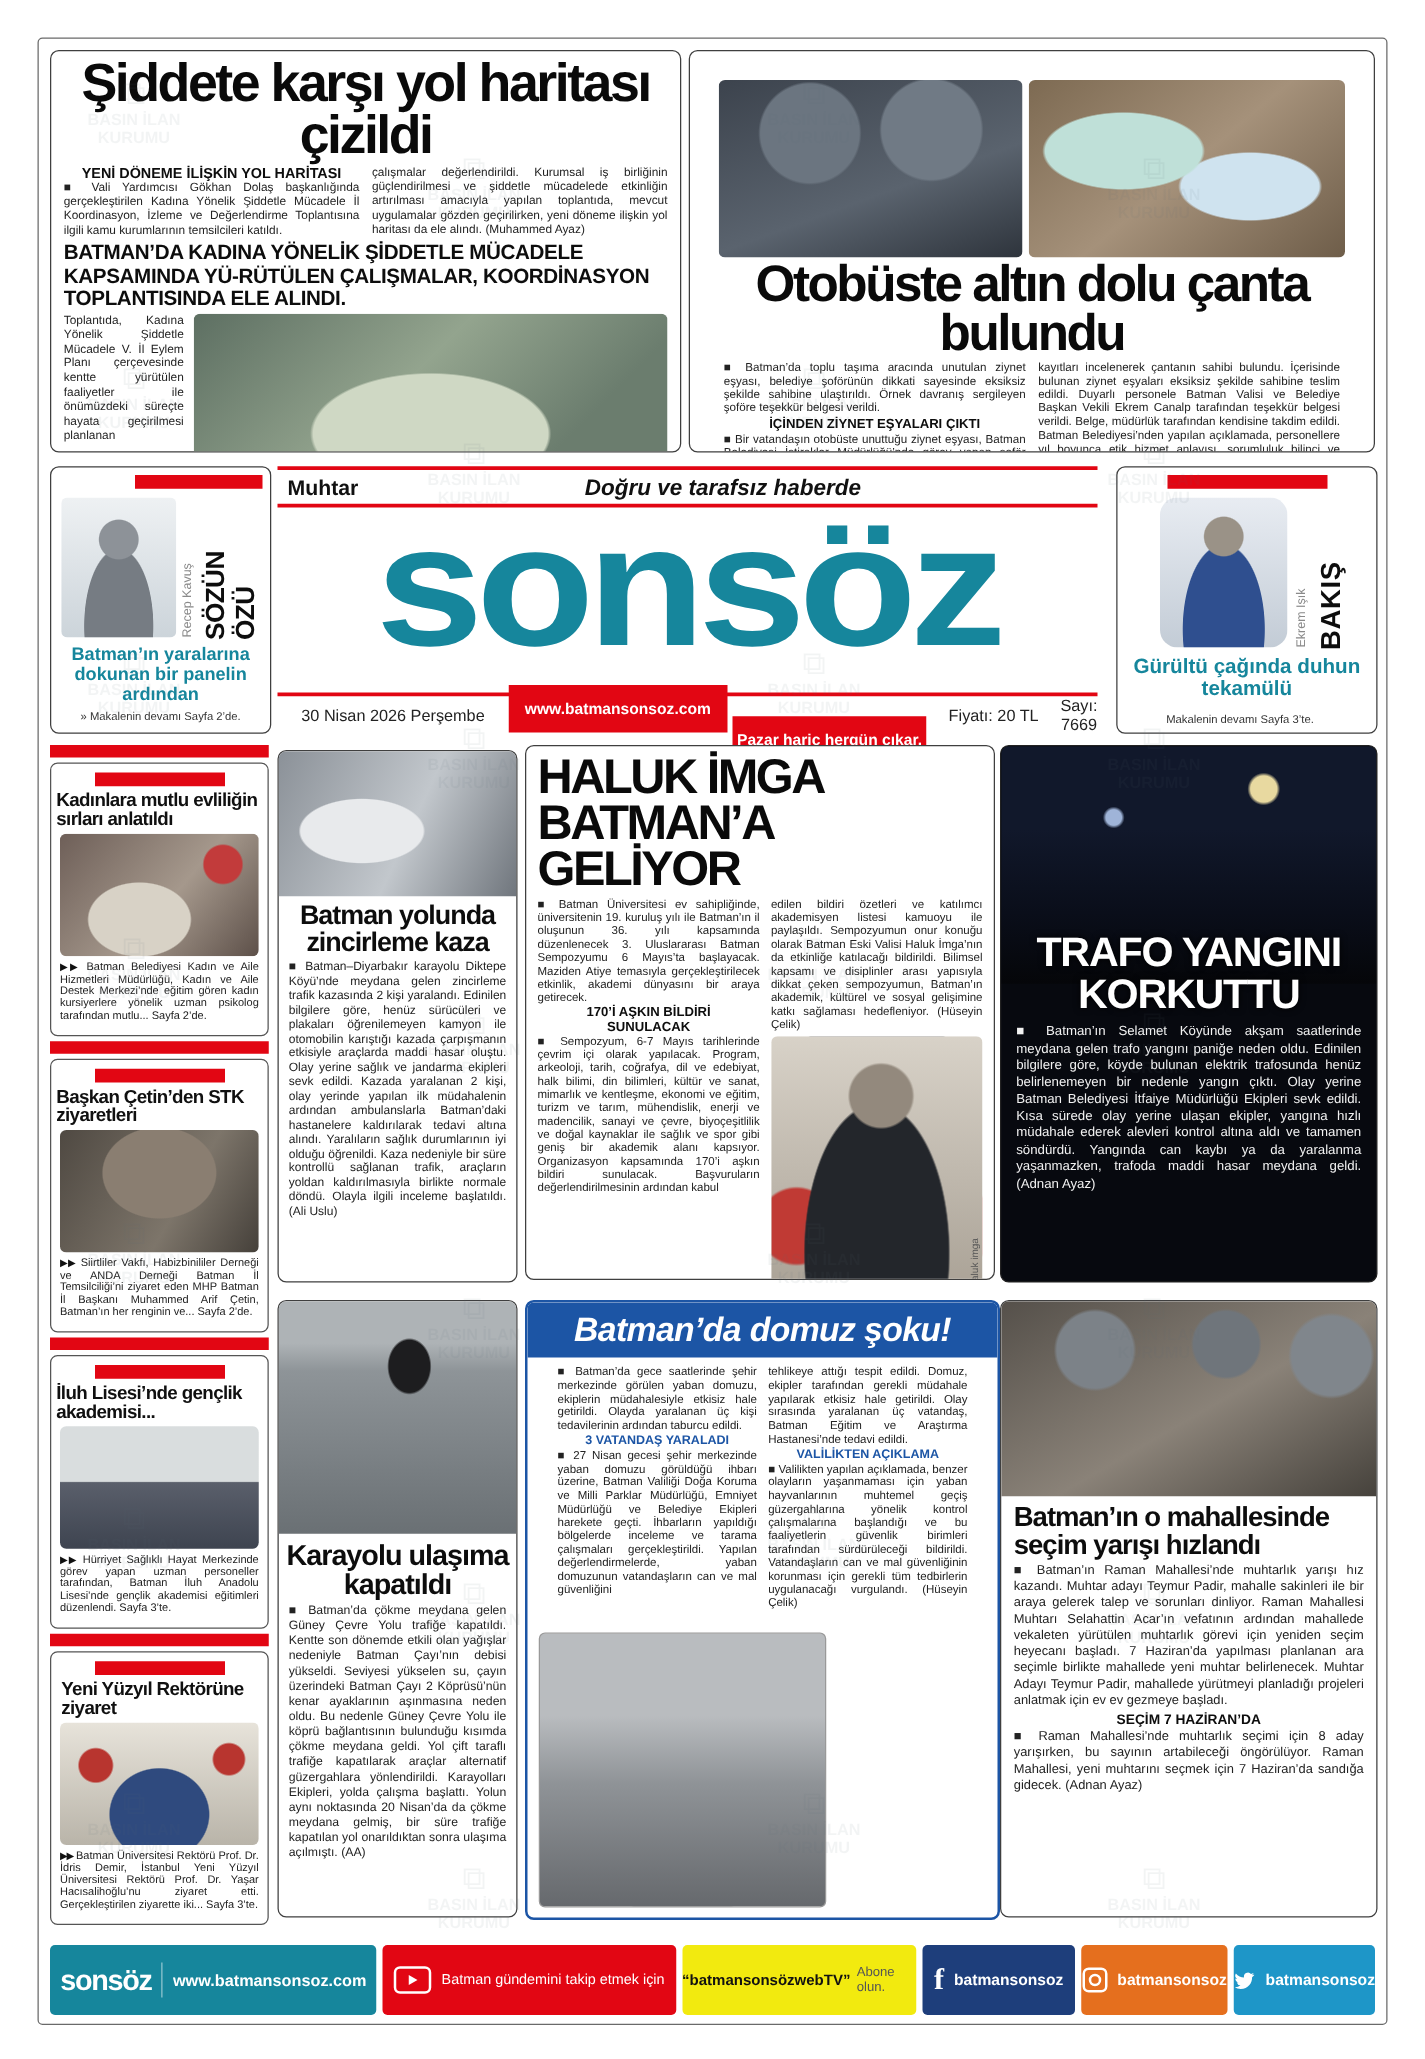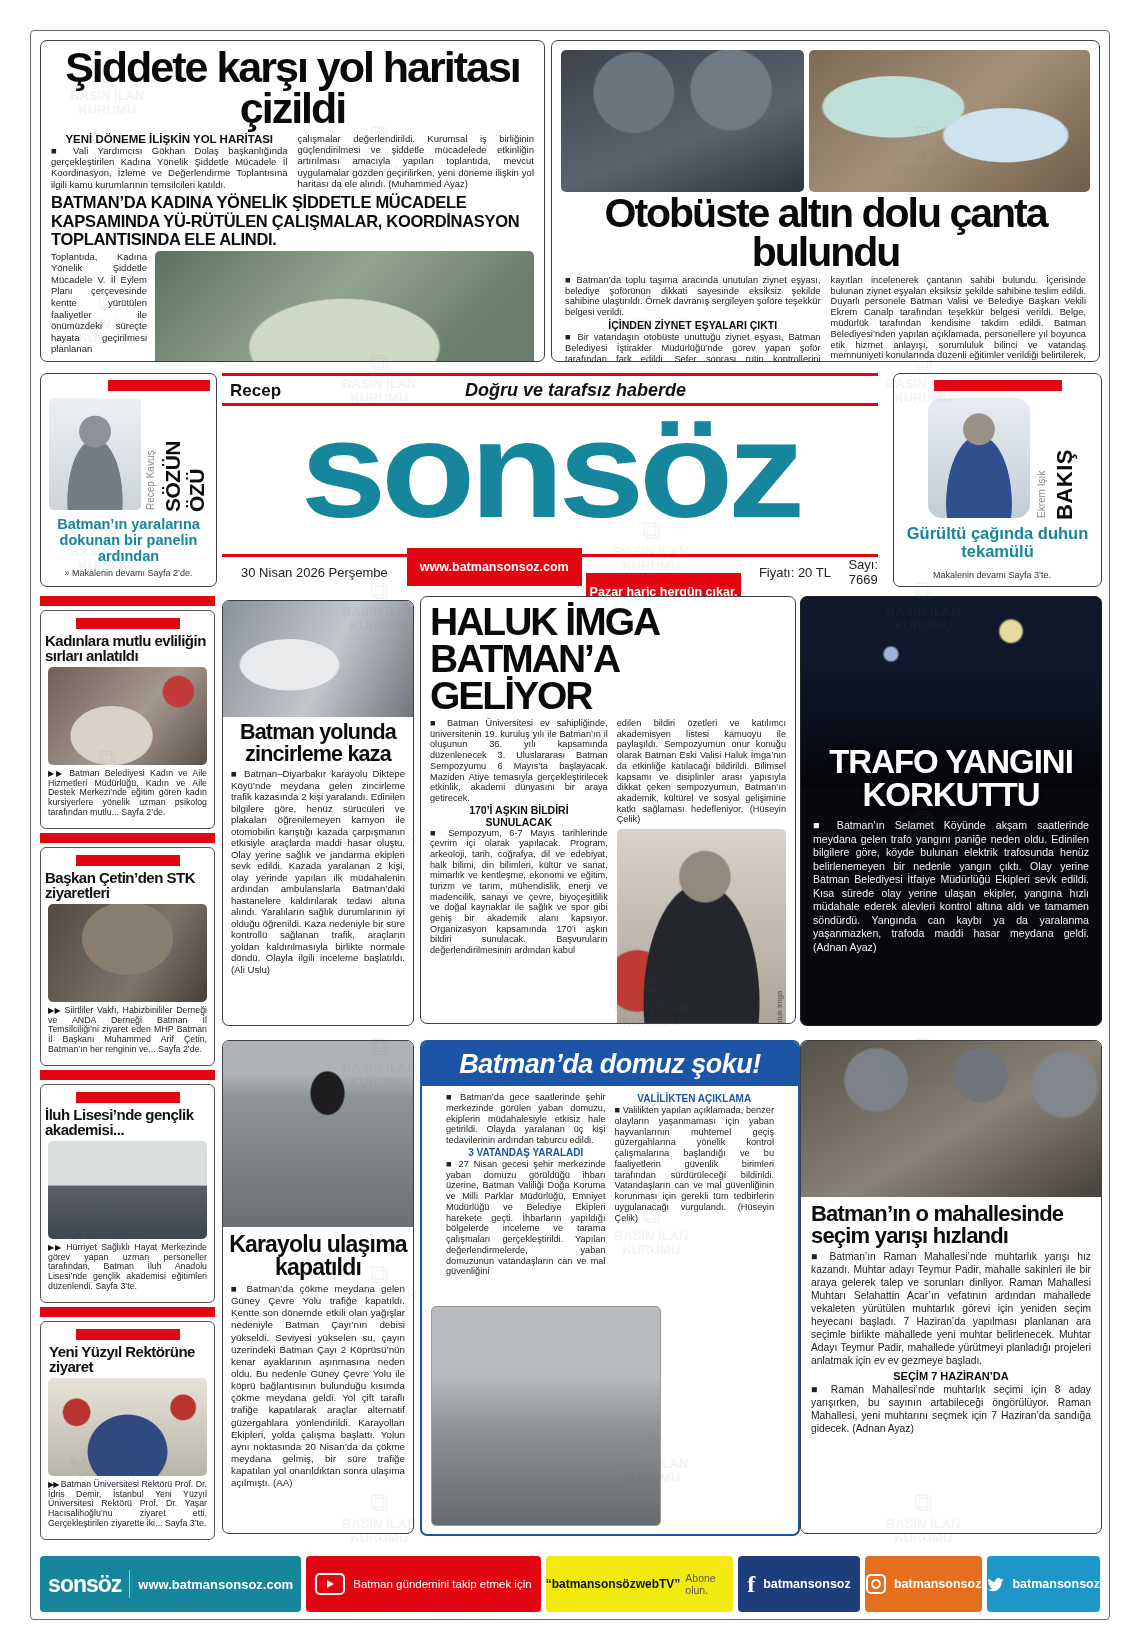--- a/index.html
+++ b/index.html
@@ -142,21 +142,21 @@
       </div>
       <div class="jtext" style="flex:1;font-size:9.5px;line-height:1.2;">çalışmalar değerlendirildi. Kurumsal iş birliğinin güçlendirilmesi ve şiddetle mücadelede etkinliğin artırılması amacıyla yapılan toplantıda, mevcut uygulamalar gözden geçirilirken, yeni döneme ilişkin yol haritası da ele alındı. (Muhammed Ayaz)</div>
     </div>
     <div style="font-size:16.5px;font-weight:bold;line-height:1.12;color:#0d0d0d;margin-top:3px;letter-spacing:-0.3px;">BATMAN’DA KADINA YÖNELİK ŞİDDETLE MÜCADELE KAPSAMINDA YÜ-RÜTÜLEN ÇALIŞMALAR, KOORDİNASYON TOPLANTISINDA ELE ALINDI.</div>
     <div style="display:flex;gap:8px;margin-top:2px;">
       <div class="jtext" style="width:96px;font-size:9.5px;line-height:1.22;">Toplantıda, Kadına Yönelik Şiddetle Mücadele V. İl Eylem Planı çerçevesinde kentte yürütülen faaliyetler ile önümüzdeki süreçte hayata geçirilmesi planlanan</div>
       <div class="photo ph-meeting" style="flex:1;height:120px;"></div>
     </div>
   </div>
 
-  <div class="box" style="left:551px;top:40px;width:549px;height:322px;padding:9px;box-sizing:border-box;">
+  <div class="box" style="left:551px;top:40px;width:549px;height:322px;padding:23px;box-sizing:border-box;">
     <div style="display:flex;gap:5px;">
       <div class="photo ph-award" style="width:243px;height:142px;"></div>
       <div class="photo ph-money" style="flex:1;height:142px;"></div>
     </div>
     <div class="hl-huge" style="font-size:41px;text-align:center;margin-top:2px;">Otobüste altın dolu çanta bulundu</div>
     <div style="display:flex;gap:10px;margin-top:3px;padding:0 4px;">
       <div style="flex:1;">
         <div class="jtext" style="font-size:9.3px;line-height:1.16;">■ Batman’da toplu taşıma aracında unutulan ziynet eşyası, belediye şoförünün dikkati sayesinde eksiksiz şekilde sahibine ulaştırıldı. Örnek davranış sergileyen şoföre teşekkür belgesi verildi.</div>
         <div class="subhead" style="font-size:10.5px;margin:1px 0;">İÇİNDEN ZİYNET EŞYALARI ÇIKTI</div>
         <div class="jtext" style="font-size:9.3px;line-height:1.16;">■ Bir vatandaşın otobüste unuttuğu ziynet eşyası, Batman Belediyesi İştirakler Müdürlüğü’nde görev yapan şoför tarafından fark edildi. Sefer sonrası rutin kontrollerini gerçekleştiren görevli personel, çantayı ilgili birimlere bildirdi. Kamera</div>
@@ -170,21 +170,21 @@
     <div class="photo portrait" style="position:absolute;left:8px;top:24px;width:92px;height:112px;"></div>
     <div class="vtext authname" style="position:absolute;left:104px;top:24px;height:112px;font-size:10px;">Recep Kavuş</div>
     <div class="vtext colname" style="position:absolute;left:120px;top:22px;height:116px;font-size:21px;letter-spacing:-0.5px;">SÖZÜN ÖZÜ</div>
     <div class="col-title" style="position:absolute;left:4px;right:4px;top:142px;font-size:14.5px;">Batman’ın yaralarına dokunan bir panelin ardından</div>
     <div class="col-more" style="position:absolute;left:4px;right:4px;top:194px;">» Makalenin devamı Sayfa 2’de.</div>
   </div>
 
   <div style="position:absolute;left:222px;top:373px;width:656px;height:214px;">
     <div class="redbar" style="height:3px;width:100%;"></div>
     <div style="display:flex;align-items:center;padding:4px 8px 2px;">
-      <div class="mast-city">Recep</div>
+      <div class="mast-city">Muhtar</div>
       <div class="mast-slogan" style="flex:1;text-align:center;">Doğru ve tarafsız haberde</div>
     </div>
     <div class="redbar" style="height:3px;width:100%;"></div>
     <div class="logo">sonsöz</div>
     <div class="infobar">
       <div style="width:190px;text-align:center;">30 Nisan 2026 Perşembe</div>
       <div class="infobox" style="width:180px;font-size:12.5px;">www.batmansonsoz.com</div>
       <div class="infobox" style="width:160px;font-size:12.5px;margin-left:4px;margin-top:40px;">Pazar hariç hergün çıkar.</div>
       <div style="width:110px;text-align:center;">Fiyatı: 20 TL</div>
       <div style="flex:1;text-align:center;">Sayı: 7669</div>
@@ -270,20 +270,21 @@
     <div style="background:#1c55a5;height:44px;display:flex;align-items:center;justify-content:center;">
       <div style="color:#fff;font-weight:bold;font-style:italic;font-size:27px;letter-spacing:-0.5px;">Batman’da domuz şoku!</div>
     </div>
     <div style="display:flex;gap:9px;padding:6px 24px 0;">
       <div style="flex:1;">
         <div class="jtext" style="font-size:9.2px;line-height:1.17;">■ Batman’da gece saatlerinde şehir merkezinde görülen yaban domuzu, ekiplerin müdahalesiyle etkisiz hale getirildi. Olayda yaralanan üç kişi tedavilerinin ardından taburcu edildi.</div>
         <div class="subhead" style="font-size:10px;color:#1c55a5;margin:1px 0;">3 VATANDAŞ YARALADI</div>
         <div class="jtext" style="font-size:9.2px;line-height:1.17;">■ 27 Nisan gecesi şehir merkezinde yaban domuzu görüldüğü ihbarı üzerine, Batman Valiliği Doğa Koruma ve Milli Parklar Müdürlüğü, Emniyet Müdürlüğü ve Belediye Ekipleri harekete geçti. İhbarların yapıldığı bölgelerde inceleme ve tarama çalışmaları gerçekleştirildi. Yapılan değerlendirmelerde, yaban domuzunun vatandaşların can ve mal güvenliğini</div>
       </div>
       <div style="flex:1;">
+        <div class="jtext" style="font-size:9.2px;line-height:1.17;">tehlikeye attığı tespit edildi. Domuz, ekipler tarafından gerekli müdahale yapılarak etkisiz hale getirildi. Olay sırasında yaralanan üç vatandaş, Batman Eğitim ve Araştırma Hastanesi’nde tedavi edildi.</div>
         <div class="subhead" style="font-size:10px;color:#1c55a5;margin:1px 0;">VALİLİKTEN AÇIKLAMA</div>
         <div class="jtext" style="font-size:9.2px;line-height:1.17;">■ Valilikten yapılan açıklamada, benzer olayların yaşanmaması için yaban hayvanlarının muhtemel geçiş güzergahlarına yönelik kontrol çalışmalarına başlandığı ve bu faaliyetlerin güvenlik birimleri tarafından sürdürüleceği bildirildi. Vatandaşların can ve mal güvenliğinin korunması için gerekli tüm tedbirlerin uygulanacağı vurgulandı. (Hüseyin Çelik)</div>
       </div>
     </div>
     <div class="photo ph-cctv" style="position:absolute;left:9px;bottom:8px;width:228px;height:218px;border:1px solid #999;"></div>
   </div>
 
   <div class="box" style="left:800px;top:596px;width:300px;height:428px;background:#07090f;border-color:#222;">
     <div class="ph-trafo" style="position:absolute;left:0;top:0;right:0;height:190px;"></div>
     <div style="position:absolute;left:0;right:0;top:148px;text-align:center;color:#fff;font-weight:bold;font-size:33px;letter-spacing:-1px;line-height:1.0;text-shadow:0 0 6px #000;">

